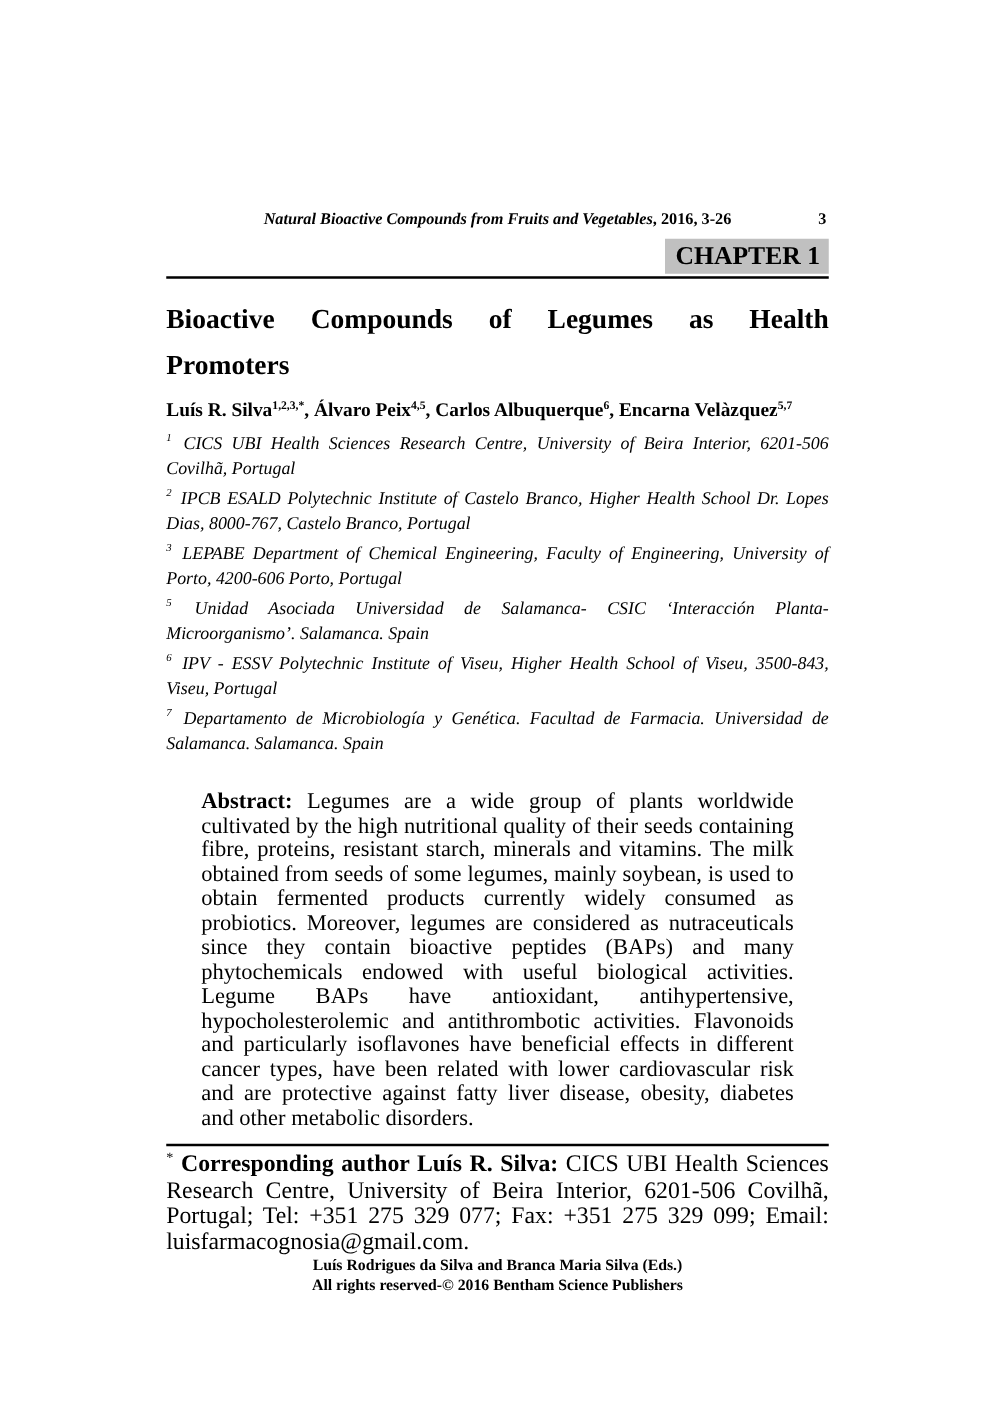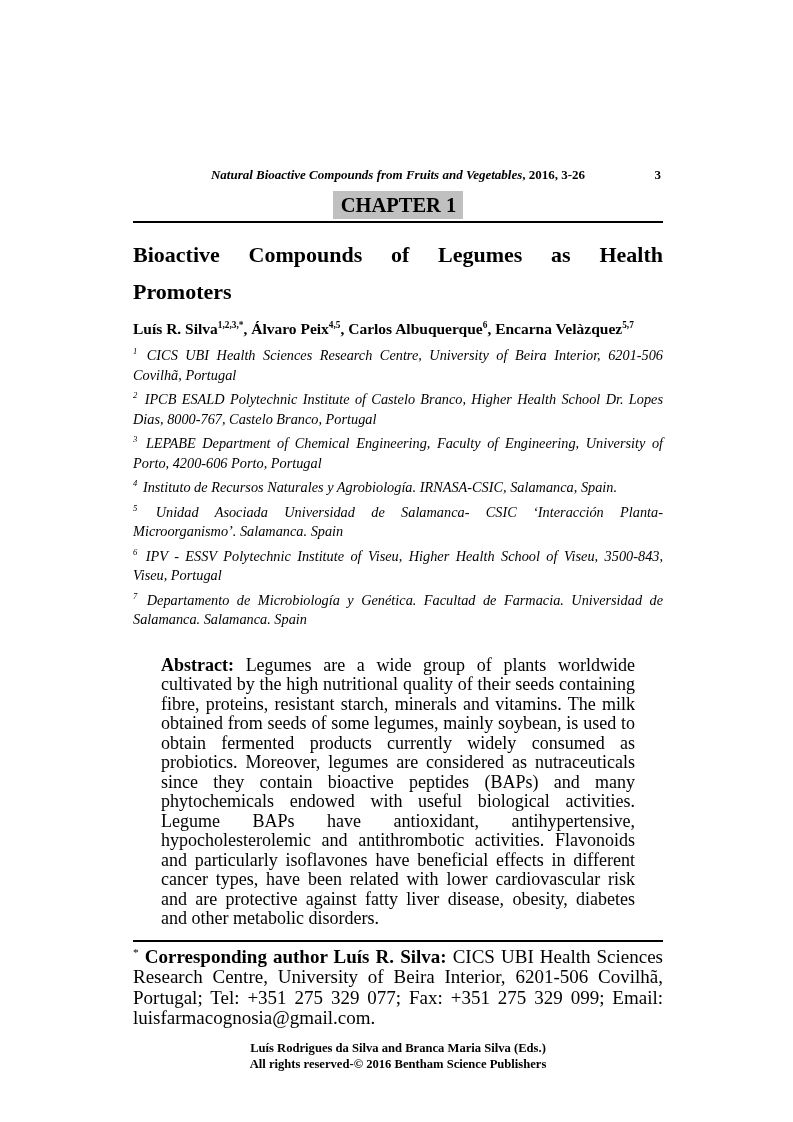--- a/index.html
+++ b/index.html
@@ -32,21 +32,21 @@
   }
   .rh-title { font-style: italic; }
   .rh-page-num {
     position: absolute;
     right: 2px;
     top: 0;
     font-style: normal;
   }
   
   .chapter-row {
-    text-align: center;
+    text-align: right;
     margin-top: 7px;
   }
   .chapter-banner {
     display: inline-block;
     background: #c0c0c0;
     font-weight: bold;
     font-size: 20.5px;
     line-height: 24px;
     padding: 2px 7px 2px 8px;
   }
@@ -106,21 +106,20 @@
   }
   .footnote {
     margin: 5px 0 0 0;
     font-size: 19px;
     line-height: 20.5px;
     text-align: justify;
   }
   .footnote .fn-label { font-weight: bold; }
   
   .publisher {
-    margin-top: 11px;
     text-align: center;
     font-size: 12.6px;
     font-weight: bold;
     line-height: 16px;
   }
 </style>
 </head>
 <body>
 
 <div class="page-content">
@@ -140,21 +139,20 @@
     <span class="t-line1">Bioactive Compounds of Legumes as Health</span>
     <span class="t-line2">Promoters</span>
   </h1>
 
   <p class="authors-line"><span>Luís R. Silva</span><sup>1,2,3,*</sup><span>, </span><span>Álvaro Peix</span><sup>4,5</sup><span>, </span><span>Carlos Albuquerque</span><sup>6</sup><span>, </span><span>Encarna Velàzquez</span><sup>5,7</sup></p>
 
   <div class="affiliations">
     <p class="affil"><sup>1</sup> <span>CICS UBI Health Sciences Research Centre, University of Beira Interior, 6201-506 Covilhã, Portugal</span></p>
     <p class="affil"><sup>2</sup> <span>IPCB ESALD Polytechnic Institute of Castelo Branco, Higher Health School Dr. Lopes Dias, 8000-767, Castelo Branco, Portugal</span></p>
     <p class="affil"><sup>3</sup> <span>LEPABE Department of Chemical Engineering, Faculty of Engineering, University of Porto, 4200-606 Porto, Portugal</span></p>
-    <p class="affil"><sup>4</sup> <span>Instituto de Recursos Naturales y Agrobiología. IRNASA-CSIC, Salamanca, Spain.</span></p>
     <p class="affil"><sup>5</sup> <span>Unidad Asociada Universidad de Salamanca- CSIC ‘Interacción Planta-Microorganismo’. Salamanca. Spain</span></p>
     <p class="affil"><sup>6</sup> <span>IPV - ESSV Polytechnic Institute of Viseu, Higher Health School of Viseu, 3500-843, Viseu, Portugal</span></p>
     <p class="affil"><sup>7</sup> <span>Departamento de Microbiología y Genética. Facultad de Farmacia. Universidad de Salamanca. Salamanca. Spain</span></p>
   </div>
 
   <p class="abstract"><span class="abstract-label">Abstract:</span> <span>Legumes are a wide group of plants worldwide cultivated by the high nutritional quality of their seeds containing fibre, proteins, resistant starch, minerals and vitamins. The milk obtained from seeds of some legumes, mainly soybean, is used to obtain fermented products currently widely consumed as probiotics. Moreover, legumes are considered as nutraceuticals since they contain bioactive peptides (BAPs) and many phytochemicals endowed with useful biological activities. Legume BAPs have antioxidant, antihypertensive, hypocholesterolemic and antithrombotic activities. Flavonoids and particularly isoflavones have beneficial effects in different cancer types, have been related with lower cardiovascular risk and are protective against fatty liver disease, obesity, diabetes and other metabolic disorders.</span></p>
 
   <div class="foot-rule"></div>
 
   <p class="footnote"><sup>*</sup> <span class="fn-label">Corresponding author Luís R. Silva:</span> <span>CICS UBI Health Sciences Research Centre, University of Beira Interior, 6201-506 Covilhã, Portugal; Tel: +351 275 329 077; Fax: +351 275 329 099; Email: luisfarmacognosia@gmail.com.</span></p>

